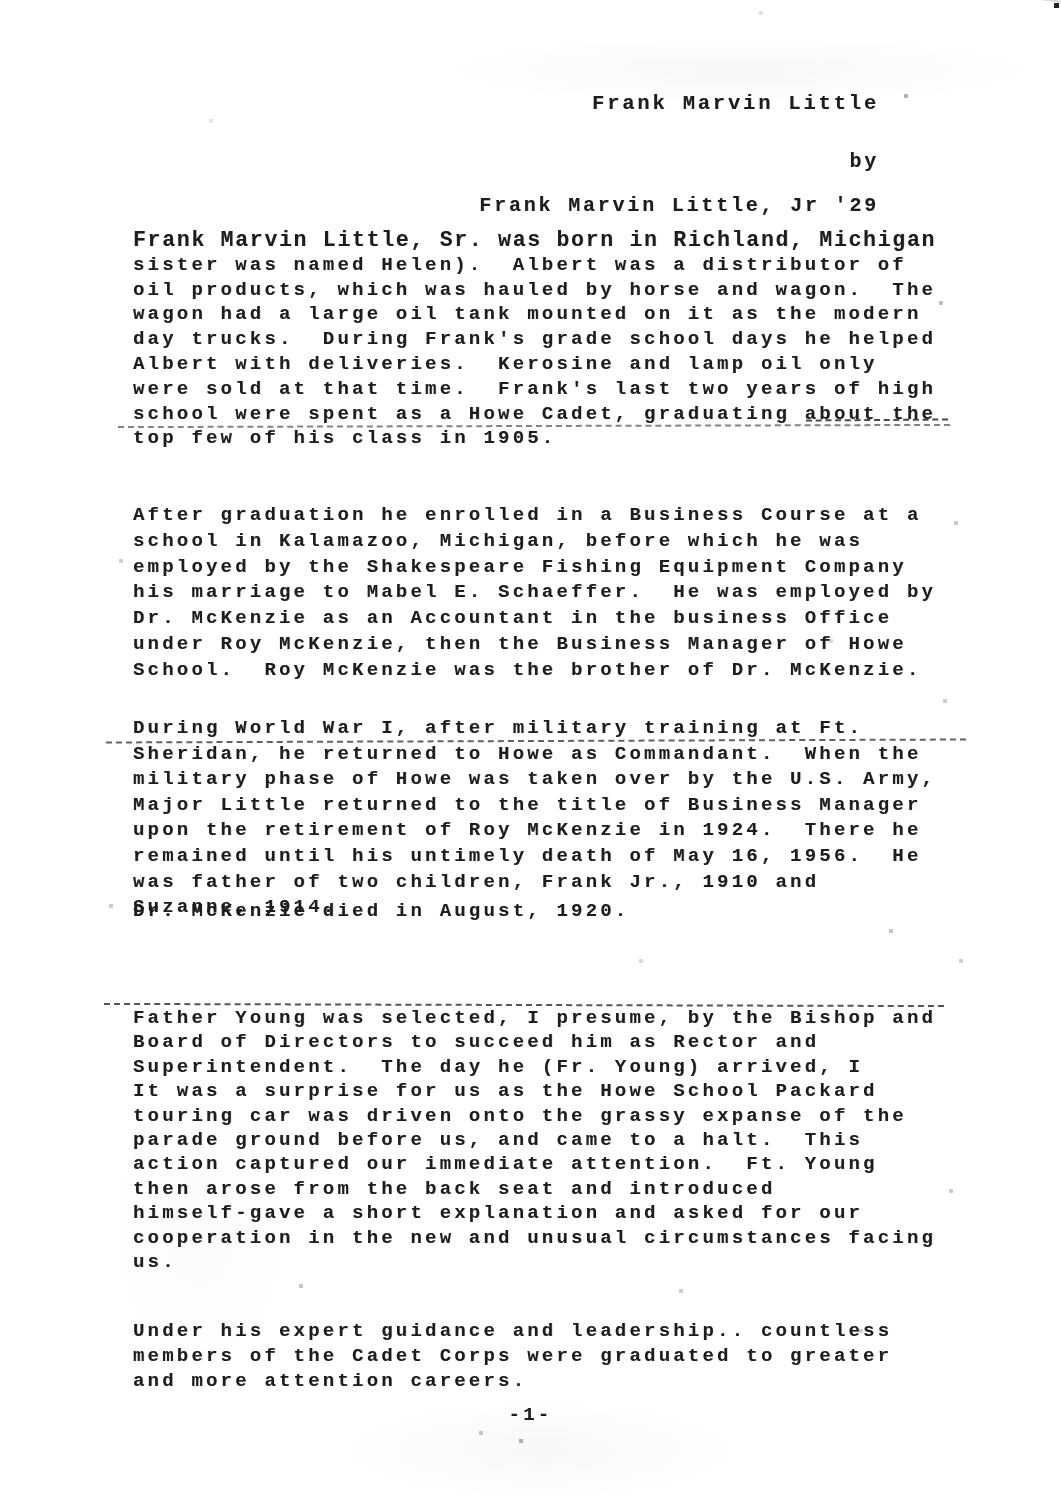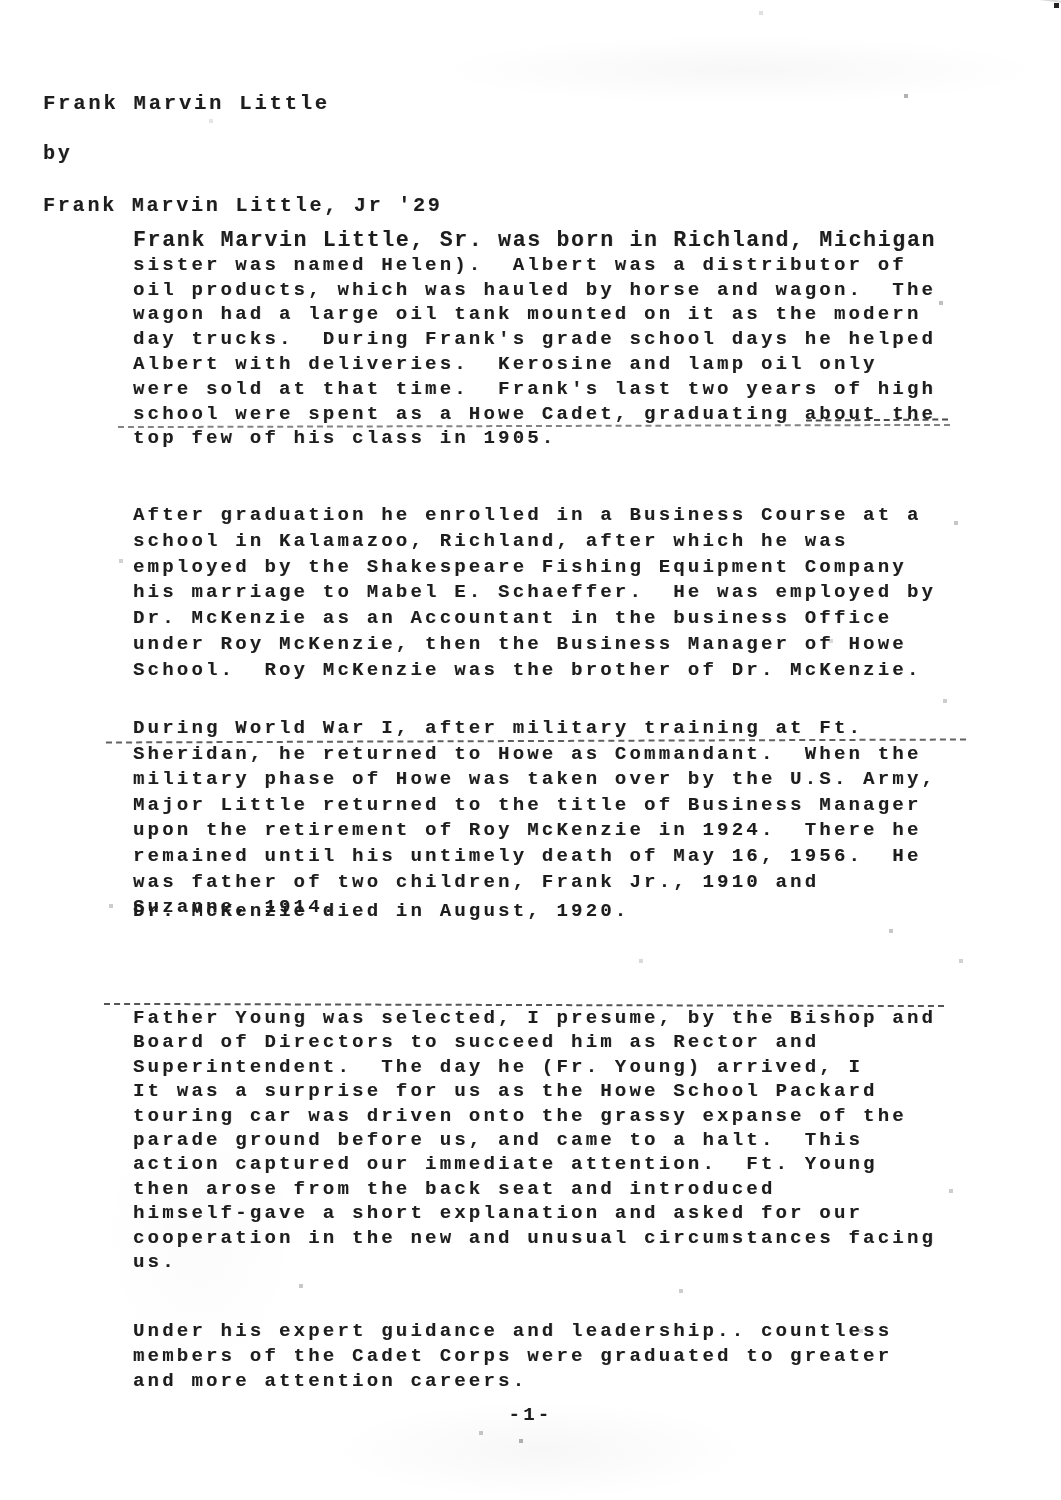--- a/index.html
+++ b/index.html
@@ -7,28 +7,27 @@
     position:relative;
     width:1061px;height:1500px;
     background:#ffffff;
     overflow:hidden;
     font-family:"Liberation Mono","DejaVu Sans Mono",monospace;
     color:#1d1d1d;
     font-weight:bold;
   }
   .center-line{
     position:absolute;left:0;width:879px;
-    text-align:left;
+    text-align:right;
     white-space:pre;
     font-size:20px;letter-spacing:2.8px;
     text-shadow:0.4px 0.4px 0 rgba(25,25,25,0.35);
-    padding-left:43px;
   }
   .t1{top:92px;font-size:20.5px;}
-  .t2{top:142px;}
+  .t2{top:150px;}
   .t3{top:194px;}
   .para{position:absolute;left:133px;}
   .line{
     white-space:pre;
     font-size:19px;letter-spacing:3.2px;
     text-shadow:0.4px 0.4px 0 rgba(25,25,25,0.32);
   }
   .line.big{font-size:21.5px;letter-spacing:1.7px;}
   .p1{top:228px;line-height:24.8px;}
   .p2{top:503px;line-height:25.8px;}
@@ -102,21 +101,21 @@
         <div class="line">oil products, which was hauled by horse and wagon.  The</div>
         <div class="line">wagon had a large oil tank mounted on it as the modern</div>
         <div class="line">day trucks.  During Frank's grade school days he helped</div>
         <div class="line">Albert with deliveries.  Kerosine and lamp oil only</div>
         <div class="line">were sold at that time.  Frank's last two years of high</div>
         <div class="line">school were spent as a Howe Cadet, graduating about the</div>
         <div class="line">top few of his class in 1905.</div>
       </div>
       <div class="para p2">
         <div class="line">After graduation he enrolled in a Business Course at a</div>
-        <div class="line">school in Kalamazoo, Richland, after which he was</div>
+        <div class="line">school in Kalamazoo, Michigan, before which he was</div>
         <div class="line">employed by the Shakespeare Fishing Equipment Company</div>
         <div class="line">his marriage to Mabel E. Schaeffer.  He was employed by</div>
         <div class="line">Dr. McKenzie as an Accountant in the business Office</div>
         <div class="line">under Roy McKenzie, then the Business Manager of Howe</div>
         <div class="line">School.  Roy McKenzie was the brother of Dr. McKenzie.</div>
       </div>
       <div class="para p3">
         <div class="line">During World War I, after military training at Ft.</div>
         <div class="line">Sheridan, he returned to Howe as Commandant.  When the</div>
         <div class="line">military phase of Howe was taken over by the U.S. Army,</div>

